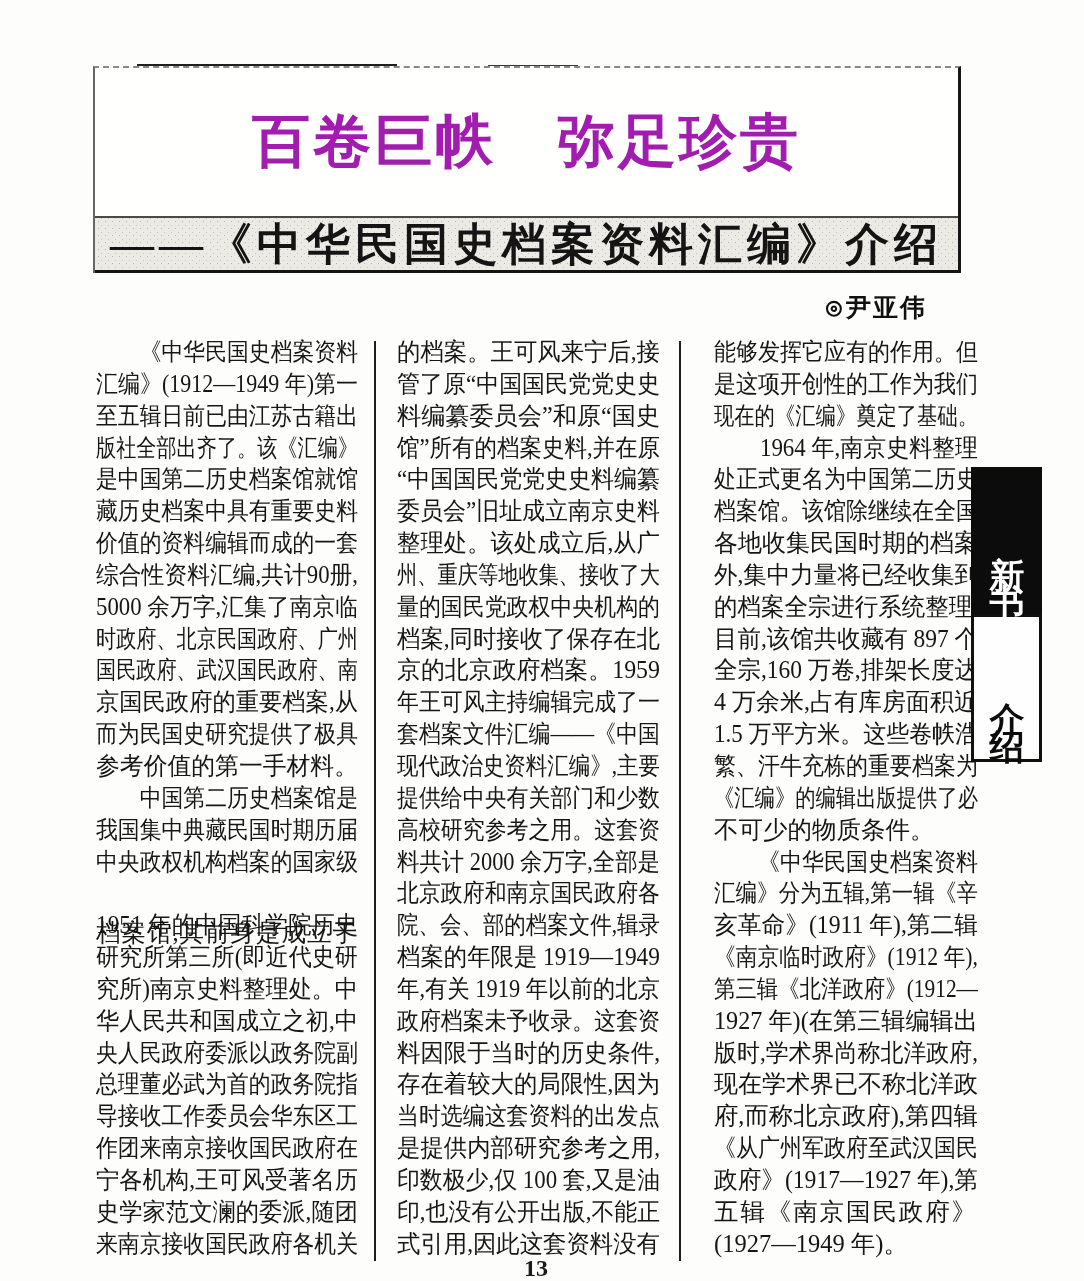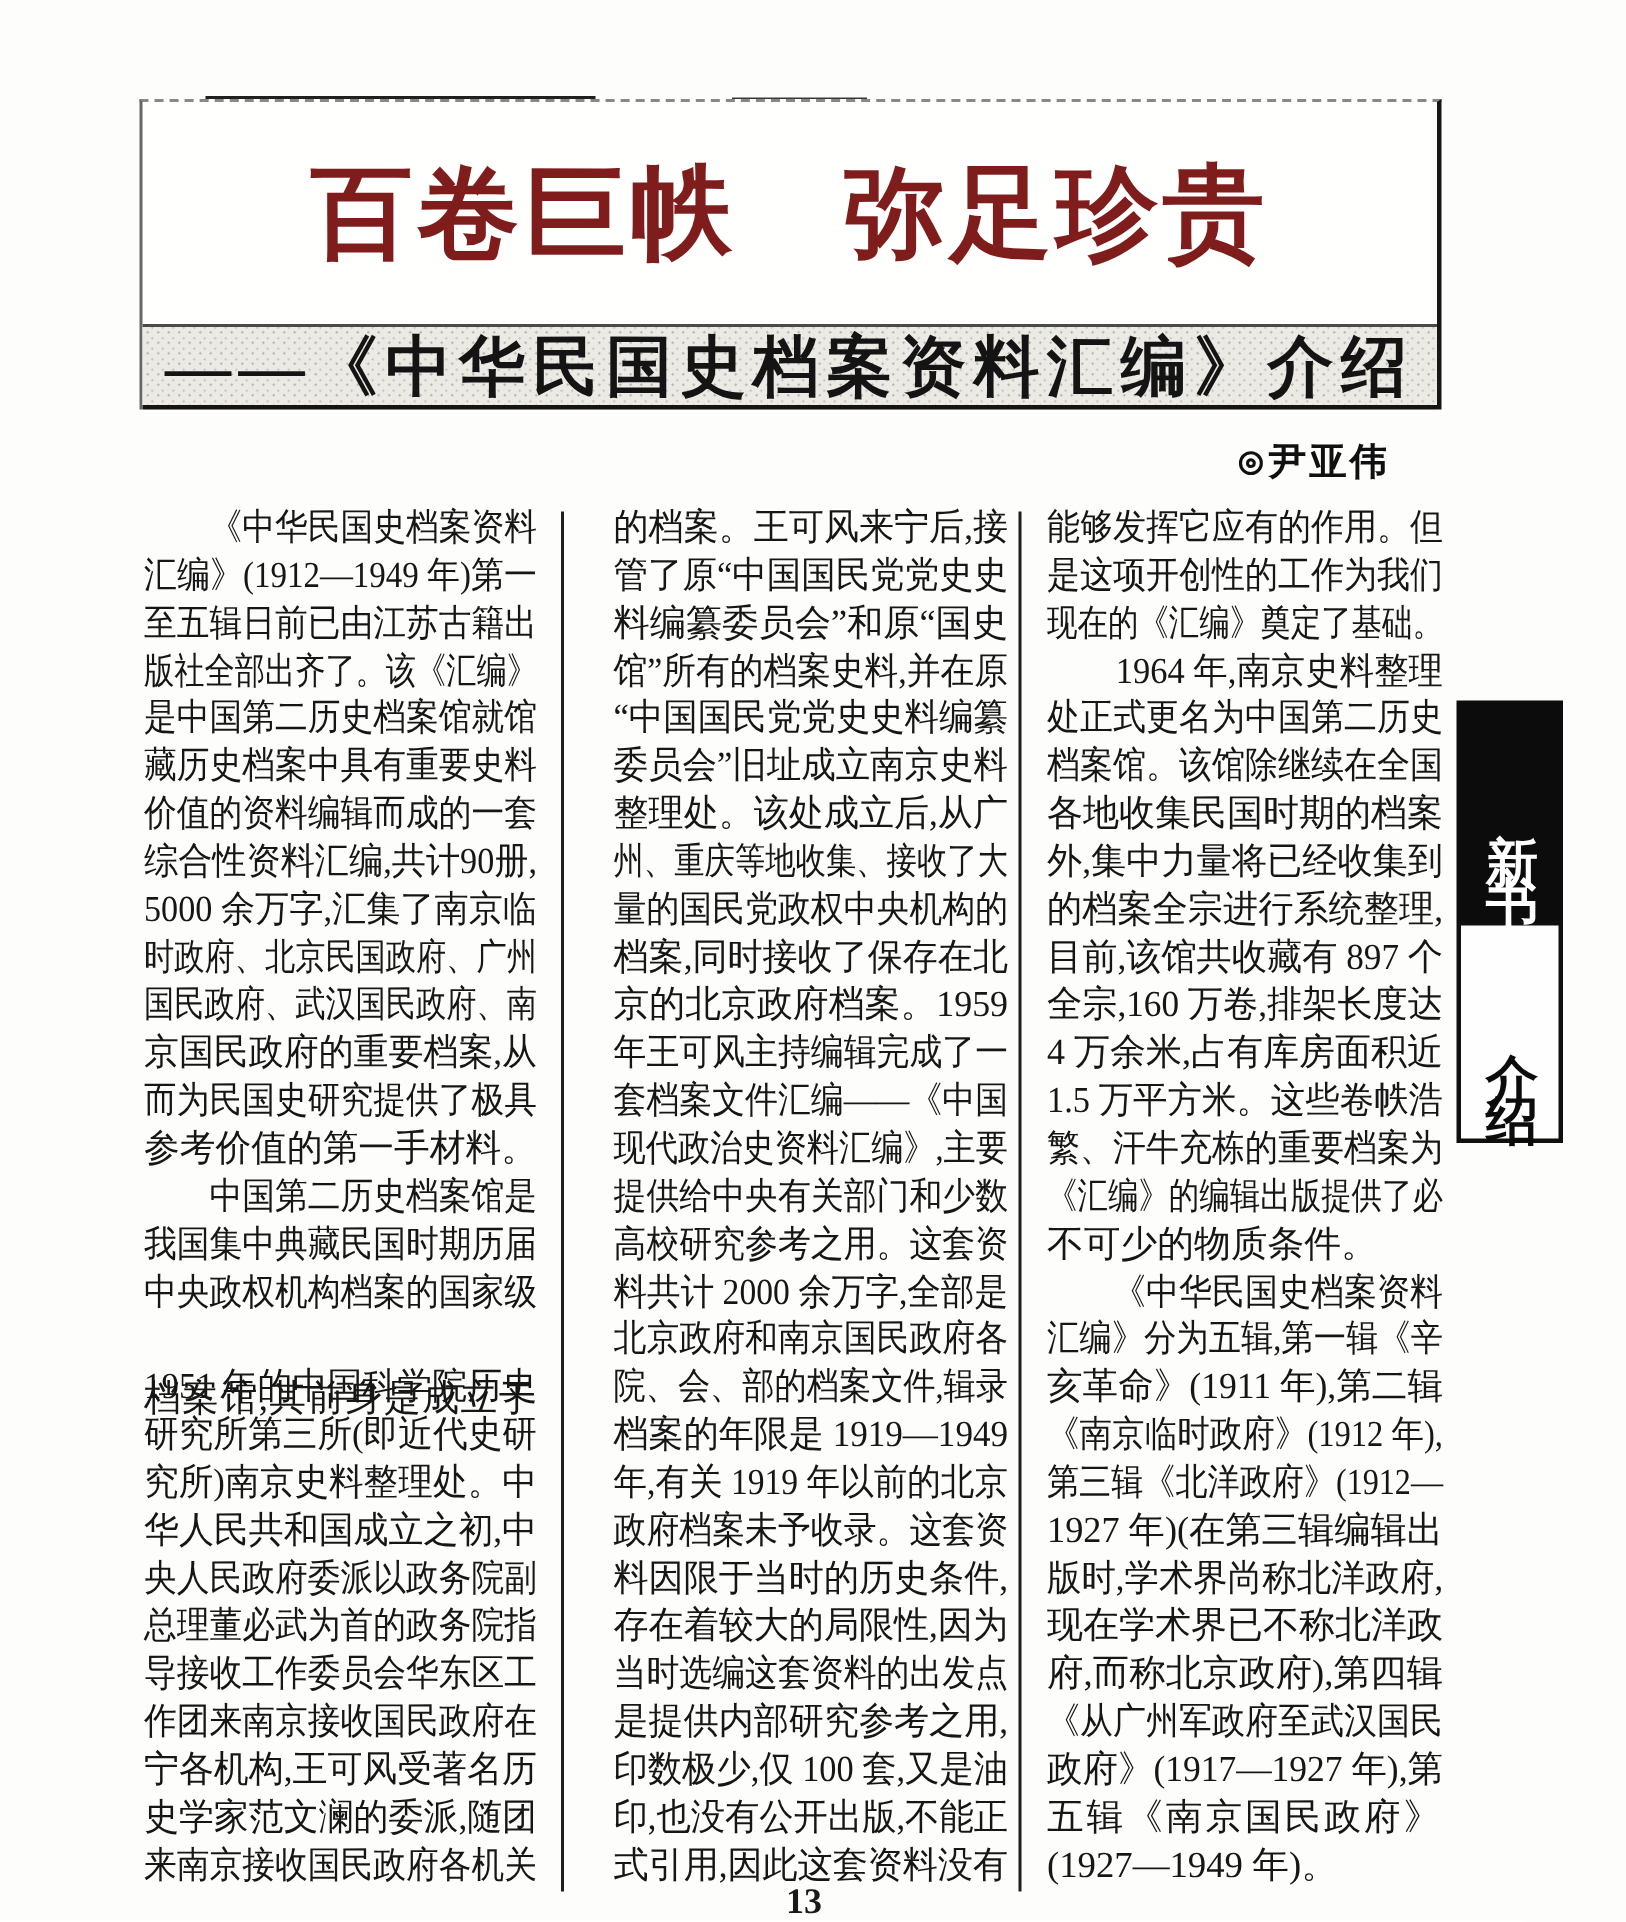--- a/index.html
+++ b/index.html
@@ -8,22 +8,22 @@
     font-family:"Liberation Serif", serif;color:#181818;
   }
   
   .header-box{
     position:absolute;left:93px;top:66px;width:868px;height:207px;box-sizing:border-box;
     border-left:2px solid #666;border-right:3px solid #161616;border-top:2px dashed #888;
     background:#fffffe;
   }
   .title-row{
     height:148px;display:flex;align-items:center;justify-content:center;
-    font-family:"Liberation Sans", sans-serif;font-weight:900;font-size:68px;
-    letter-spacing:3px;color:#7f1d1d;white-space:nowrap;
+    font-family:"Liberation Sans", sans-serif;font-weight:900;font-size:58px;
+    letter-spacing:3px;color:#a21caf;white-space:nowrap;
   }
   .subtitle-bar{
     height:57px;box-sizing:border-box;border-top:2px solid #4a4a4a;border-bottom:3px solid #141414;
     display:flex;align-items:center;justify-content:center;
     background-color:#eceae4;
     background-image:radial-gradient(#b7b4ab 14%, rgba(0,0,0,0) 15%),radial-gradient(#c8c5bc 14%, rgba(0,0,0,0) 15%);
     background-size:7px 7px;background-position:0 0,3px 4px;
     font-family:"Liberation Serif", serif;font-weight:600;font-size:44px;letter-spacing:5px;
     color:#141414;white-space:nowrap;
   }
@@ -31,22 +31,22 @@
   .scan-artifact2{position:absolute;left:488px;top:65px;width:90px;height:3px;background:#3a3a3a;}
   
   .author{
     position:absolute;left:824px;top:291px;width:160px;
     font-family:"Liberation Sans", sans-serif;font-weight:700;font-size:25px;
     letter-spacing:2px;color:#101010;white-space:nowrap;
   }
   
   .col{position:absolute;top:336px;}
   .col1{left:96px;width:262px;}
-  .col2{left:397px;width:263px;margin-left:12px;}
-  .col3{left:698px;width:264px;}
+  .col2{left:397px;width:263px;}
+  .col3{left:714px;width:264px;}
   .line{
     height:31.85px;line-height:31.85px;font-size:24.5px;white-space:nowrap;
     overflow:visible;color:#161616;font-weight:500;
   }
   .line-inner{display:inline-block;transform-origin:0 50%;white-space:nowrap;}
   .divider{position:absolute;top:341px;height:920px;width:2px;background:#1d1d1d;}
   .divider1{left:374px;}
   .divider2{left:679px;}
   
   .sidebar-tab{position:absolute;left:971px;top:467px;width:71px;}

